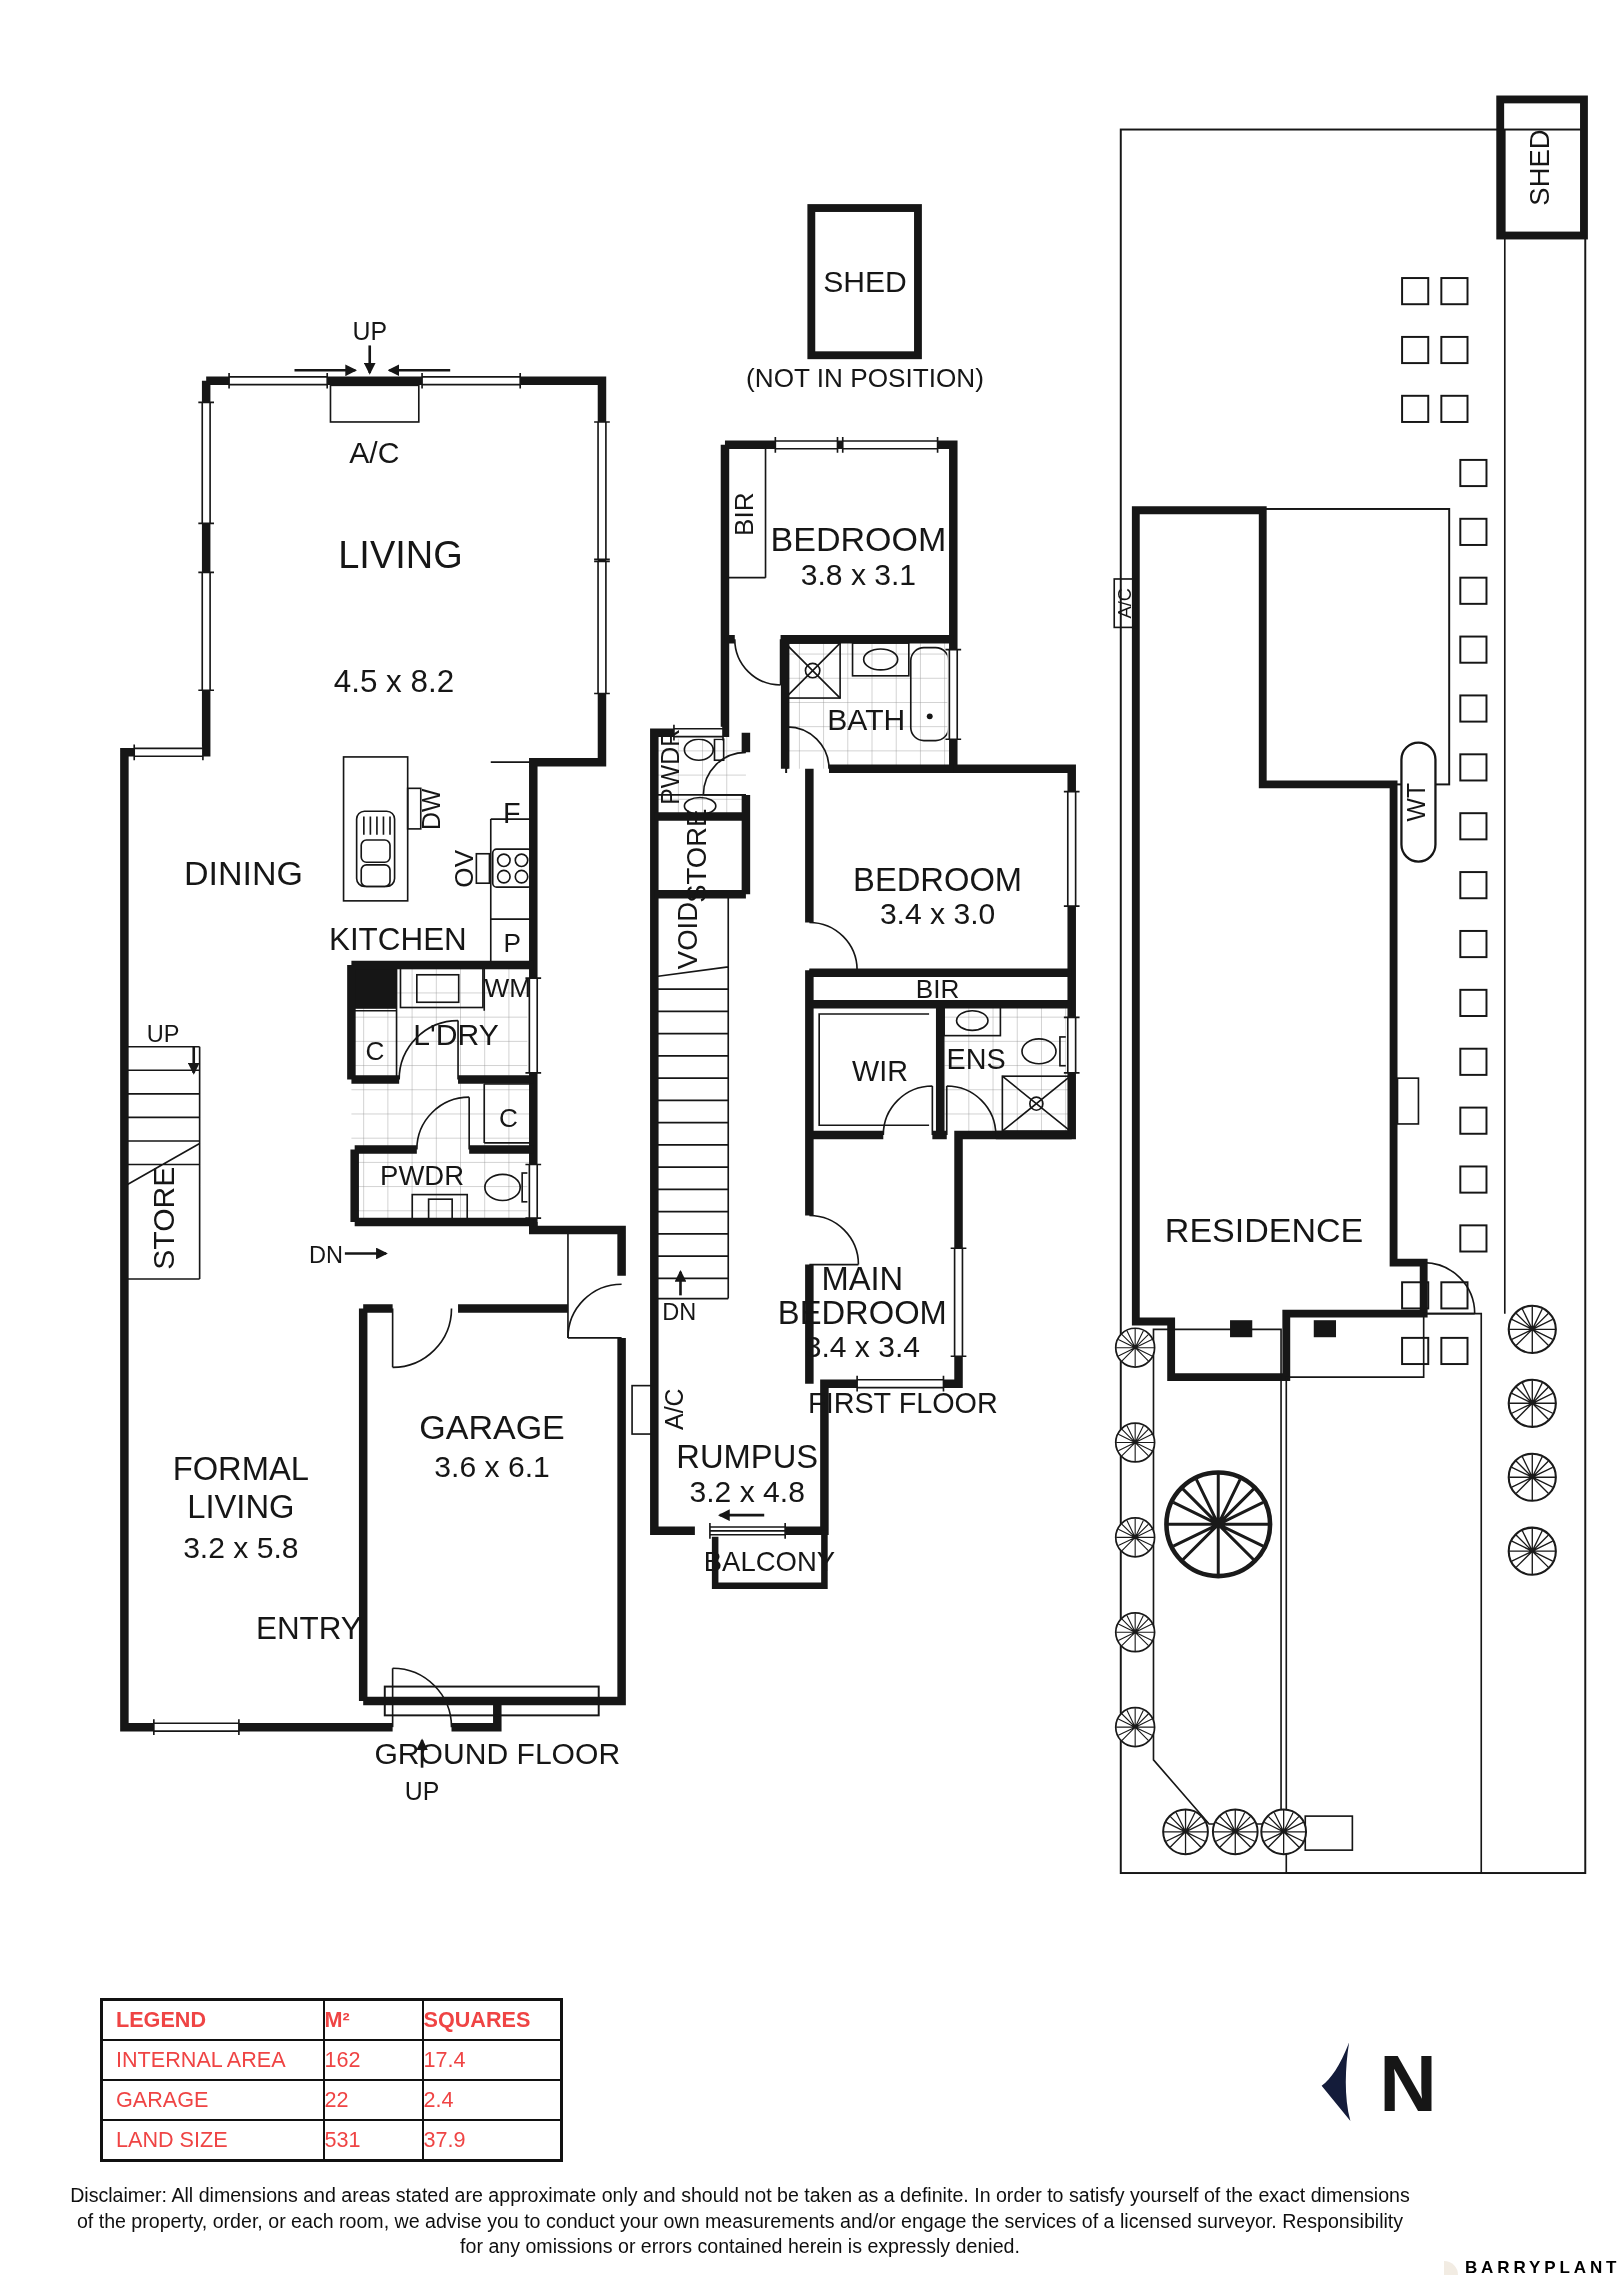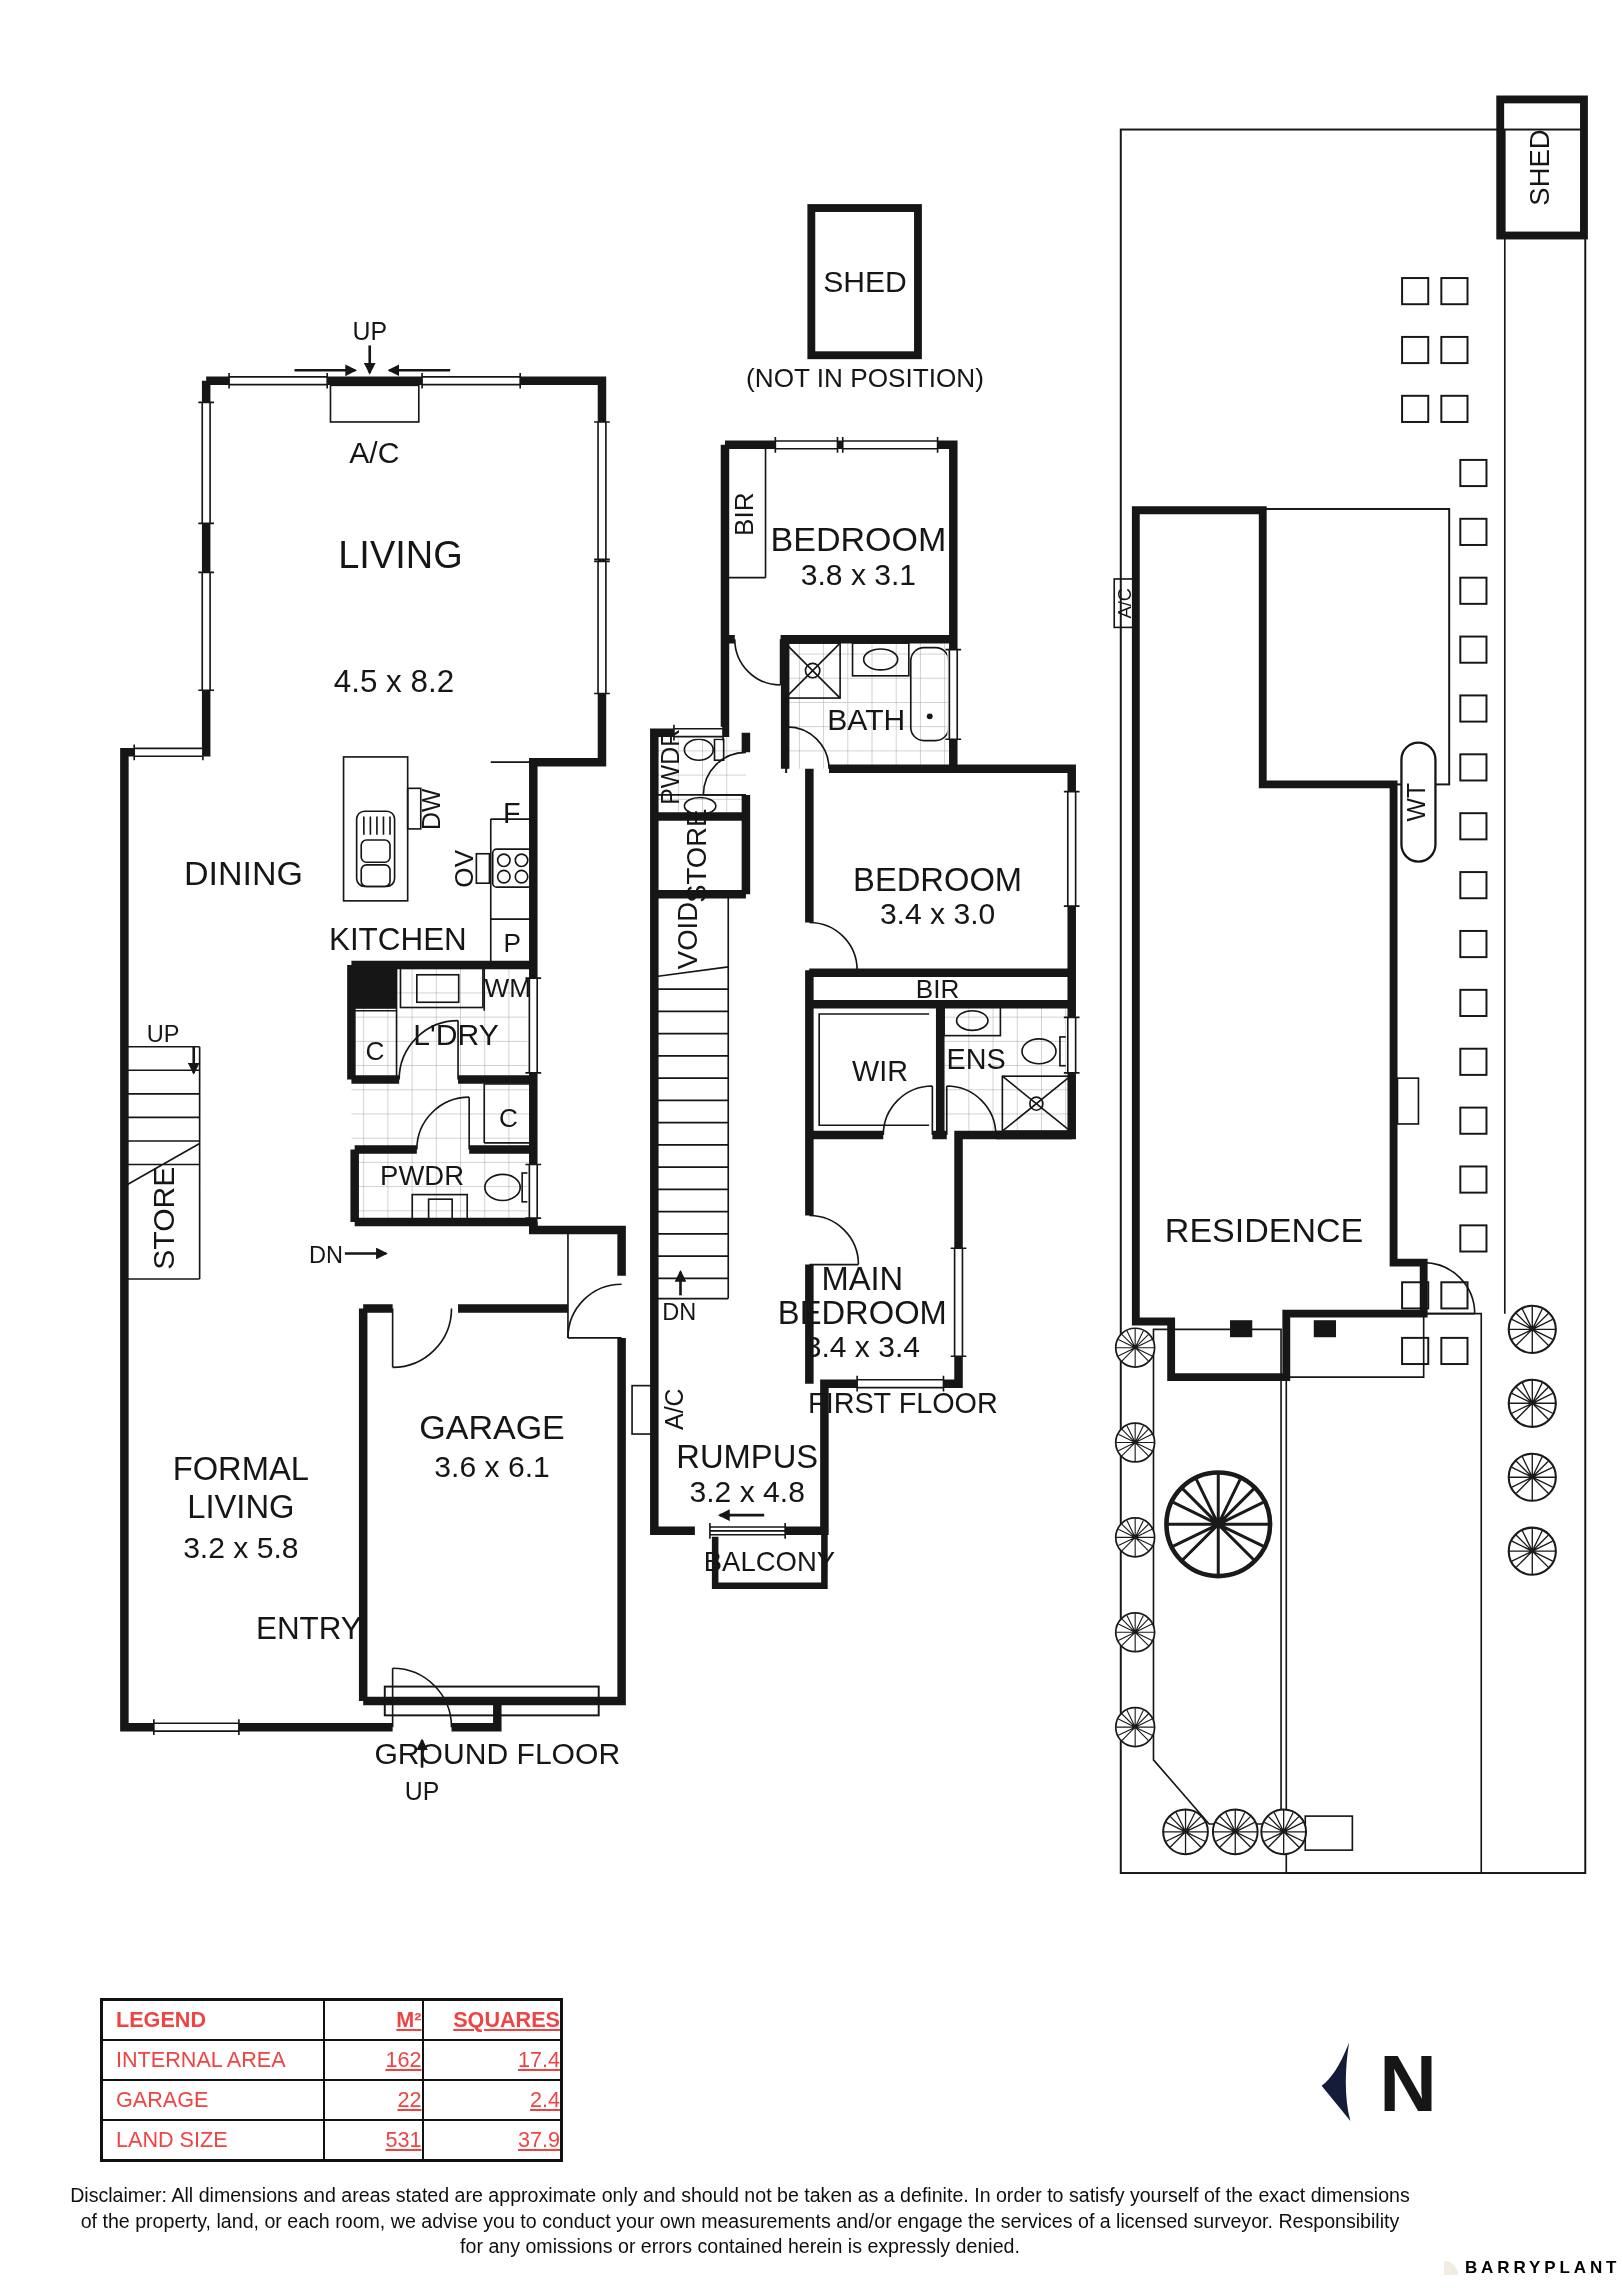--- a/index.html
+++ b/index.html
@@ -15,21 +15,21 @@
   .t3 {stroke:#161616;stroke-width:3;fill:none;}
   .arrow{stroke:#161616;stroke-width:4;fill:none;marker-end:url(#ah);}
   .wr {fill:#ffffff;}
   
   .legend-table{position:absolute;left:100px;top:1998px;width:461px;height:158px;
     border-collapse:collapse;table-layout:fixed;font-size:21.6px;color:#ef4444;background:#fff;
     border:3.9px solid #111;}
   .legend-table td,.legend-table th{border:2.6px solid #111;padding:0 0 0 13px;text-align:left;
     height:38px;font-weight:normal;}
   .legend-table th{font-weight:bold;}
-  .legend-table .num{text-align:right;padding:0;text-decoration:underline;}
+  .legend-table .num{text-align:left;padding:0;}
   .disclaimer{position:absolute;left:0;top:2183px;width:1480px;text-align:center;
     font-size:19.6px;line-height:25.5px;color:#0f0f0f;}
   .watermark{position:absolute;left:1444px;top:2258px;font-size:17px;letter-spacing:3.9px;
     font-weight:bold;color:#000000;white-space:nowrap;}
   .wm-mark{display:inline-block;width:14.4px;height:14.4px;background:#f2ece3;
     border-radius:0 14.4px 0 0;margin-right:6.5px;vertical-align:-2px;}
 </style>
 </head>
 <body>
 
@@ -452,21 +452,21 @@
   <tr>
     <td>LAND SIZE</td>
     <td class="num">531</td>
     <td class="num">37.9</td>
   </tr>
 </tbody>
     </table>
 
 <div class="disclaimer">
   <div>Disclaimer: All dimensions and areas stated are approximate only and should not be taken as a definite. In order to satisfy yourself of the exact dimensions</div>
-  <div>of the property, land, or each room, we advise you to conduct your own measurements and/or engage the services of a licensed surveyor. Responsibility</div>
+  <div>of the property, order, or each room, we advise you to conduct your own measurements and/or engage the services of a licensed surveyor. Responsibility</div>
   <div>for any omissions or errors contained herein is expressly denied.</div>
 </div>
 
 <div class="watermark">
   <span class="wm-mark"></span><span>BARRYPLANT</span>
 </div>
 
 </div>
 
 

